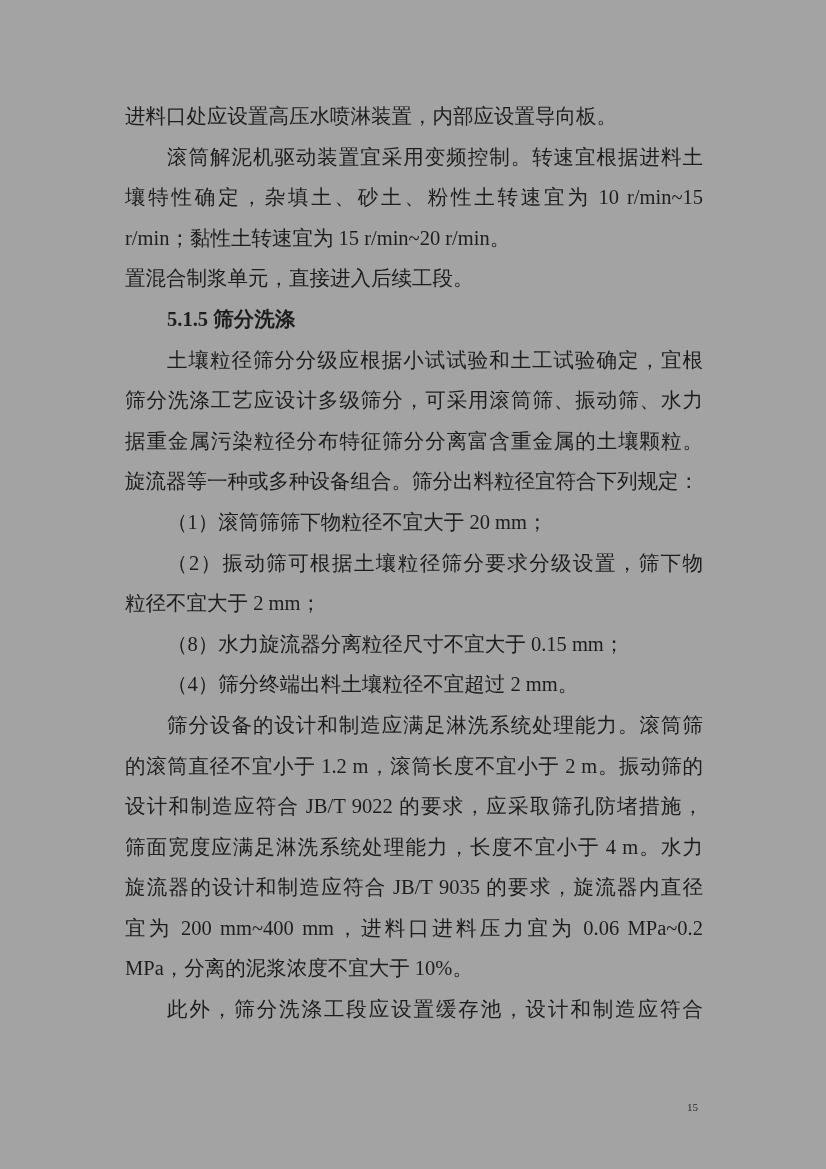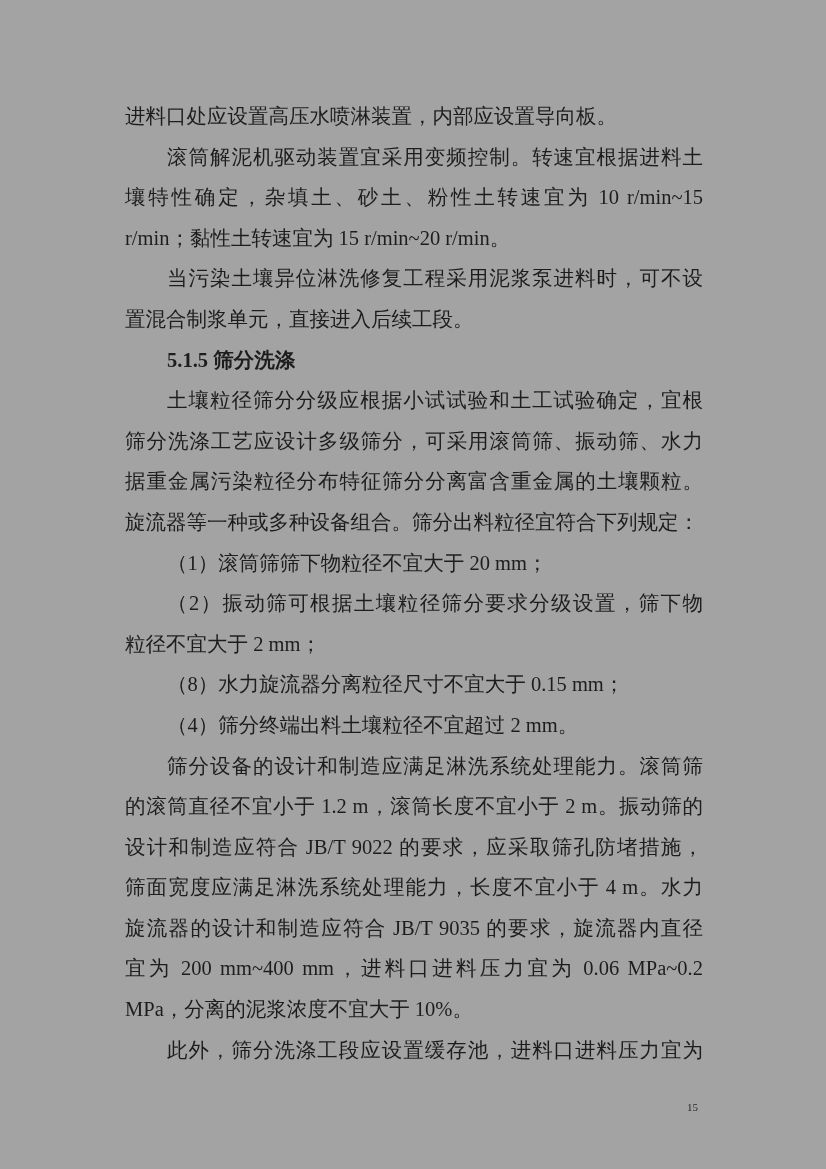--- a/index.html
+++ b/index.html
@@ -58,21 +58,20 @@
   <div class="content">
       <div class="para">
         <div class="line">进料口处应设置高压水喷淋装置，内部应设置导向板。</div>
       </div>
       <div class="para">
         <div class="line indent fill">滚筒解泥机驱动装置宜采用变频控制。转速宜根据进料土</div>
         <div class="line fill">壤特性确定，杂填土、砂土、粉性土转速宜为 10 r/min~15</div>
         <div class="line">r/min；黏性土转速宜为 15 r/min~20 r/min。</div>
       </div>
       <div class="para">
-        <div class="line indent fill">当污染土壤异位淋洗修复工程采用泥浆泵进料时，可不设</div>
         <div class="line">置混合制浆单元，直接进入后续工段。</div>
       </div>
       <div class="para heading">
         <div class="line indent">5.1.5 筛分洗涤</div>
       </div>
       <div class="para">
         <div class="line indent fill">土壤粒径筛分分级应根据小试试验和土工试验确定，宜根</div>
         <div class="line fill">筛分洗涤工艺应设计多级筛分，可采用滚筒筛、振动筛、水力</div>
         <div class="line fill">据重金属污染粒径分布特征筛分分离富含重金属的土壤颗粒。</div>
         <div class="line">旋流器等一种或多种设备组合。筛分出料粒径宜符合下列规定：</div>
@@ -93,17 +92,17 @@
       <div class="para">
         <div class="line indent fill">筛分设备的设计和制造应满足淋洗系统处理能力。滚筒筛</div>
         <div class="line fill">的滚筒直径不宜小于 1.2 m，滚筒长度不宜小于 2 m。振动筛的</div>
         <div class="line fill">设计和制造应符合 JB/T 9022 的要求，应采取筛孔防堵措施，</div>
         <div class="line fill">筛面宽度应满足淋洗系统处理能力，长度不宜小于 4 m。水力</div>
         <div class="line fill">旋流器的设计和制造应符合 JB/T 9035 的要求，旋流器内直径</div>
         <div class="line fill">宜为 200 mm~400 mm，进料口进料压力宜为 0.06 MPa~0.2</div>
         <div class="line">MPa，分离的泥浆浓度不宜大于 10%。</div>
       </div>
       <div class="para">
-        <div class="line indent fill">此外，筛分洗涤工段应设置缓存池，进料口进料压力宜为</div>
+        <div class="line indent fill">此外，筛分洗涤工段应设置缓存池，设计和制造应符合</div>
       </div>
     </div>
   <div class="page-number">15</div>
 </div>
 
 </body></html>

